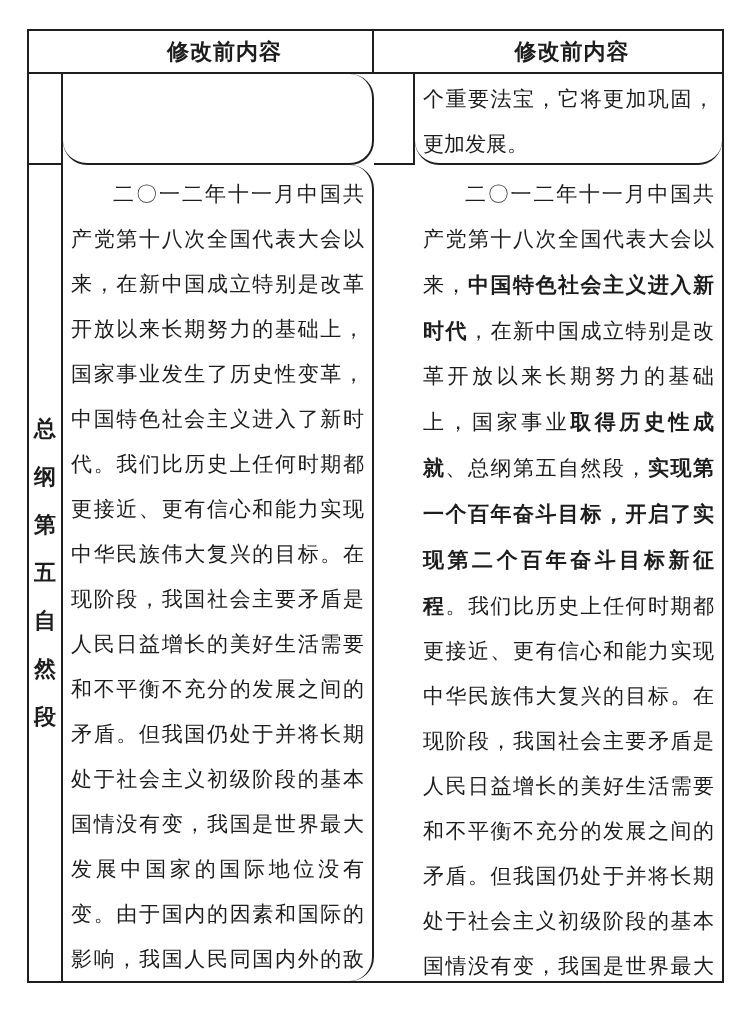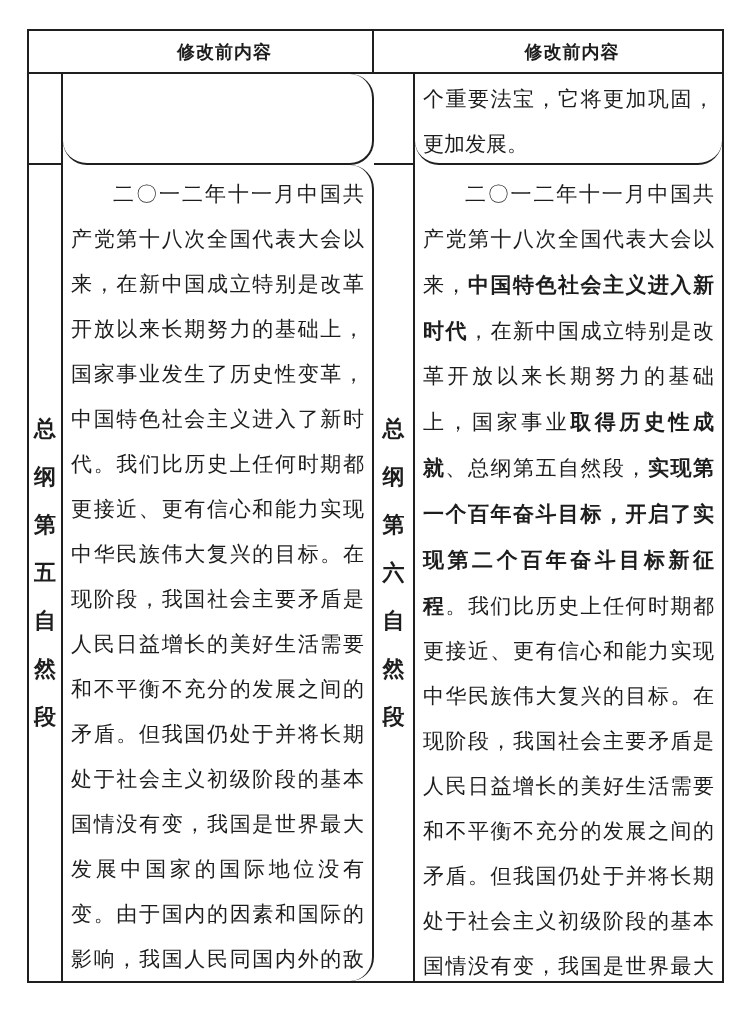--- a/index.html
+++ b/index.html
@@ -34,21 +34,21 @@
   }
   .b-right { border-right: 2px solid #1f1f1f; }
   .b-bottom { border-bottom: 2px solid #1f1f1f; }
   .header-cell {
     grid-row: 1;
     display: flex;
     align-items: center;
     justify-content: center;
     font-family: "Liberation Sans", sans-serif;
     font-weight: 700;
-    font-size: 18px;
+    font-size: 22px;
     letter-spacing: 1px;
     padding-left: 48px;
   }
   .span-left  { grid-column: 1 / 3; }
   .span-right { grid-column: 3 / 5; }
   .label-cell {
     display: flex;
     align-items: center;
     justify-content: center;
   }
@@ -99,20 +99,17 @@
   <div class="cell content-cell b-bottom" style="grid-row:2; grid-column:4;">
     <p class="para-noindent">个重要法宝，它将更加巩固，更加发展。</p>
   </div>
 
   <div class="cell label-cell b-right" style="grid-row:3; grid-column:1;">
     <span class="vlabel">总纲第五自然段</span>
   </div>
   <div class="cell content-cell b-right" style="grid-row:3; grid-column:2;">
     <p class="para">二〇一二年十一月中国共产党第十八次全国代表大会以来，在新中国成立特别是改革开放以来长期努力的基础上，国家事业发生了历史性变革，中国特色社会主义进入了新时代。我们比历史上任何时期都更接近、更有信心和能力实现中华民族伟大复兴的目标。在现阶段，我国社会主要矛盾是人民日益增长的美好生活需要和不平衡不充分的发展之间的矛盾。但我国仍处于并将长期处于社会主义初级阶段的基本国情没有变，我国是世界最大发展中国家的国际地位没有变。由于国内的因素和国际的影响，我国人民同国内外的敌对势力和敌对分子的斗争</p>
   </div>
-  <div class="cell label-cell b-right" style="grid-row:3; grid-column:3;">
-    <span class="vlabel">总纲第六自然段</span>
-  </div>
   <div class="cell content-cell" style="grid-row:3; grid-column:4;">
     <p class="para"><span>二〇一二年十一月中国共产党第十八次全国代表大会以来，</span><span class="b">中国特色社会主义进入新时代</span><span>，在新中国成立特别是改革开放以来长期努力的基础上，国家事业</span><span class="b">取得历史性成就</span><span>、总纲第五自然段，</span><span class="b">实现第一个百年奋斗目标，开启了实现第二个百年奋斗目标新征程</span><span>。我们比历史上任何时期都更接近、更有信心和能力实现中华民族伟大复兴的目标。在现阶段，我国社会主要矛盾是人民日益增长的美好生活需要和不平衡不充分的发展之间的矛盾。但我国仍处于并将长期处于社会主义初级阶段的基本国情没有变，我国是世界最大发展中国家的国际地位没有变。由于</span></p>
   </div>
 
 </div>
 
 </body></html>

